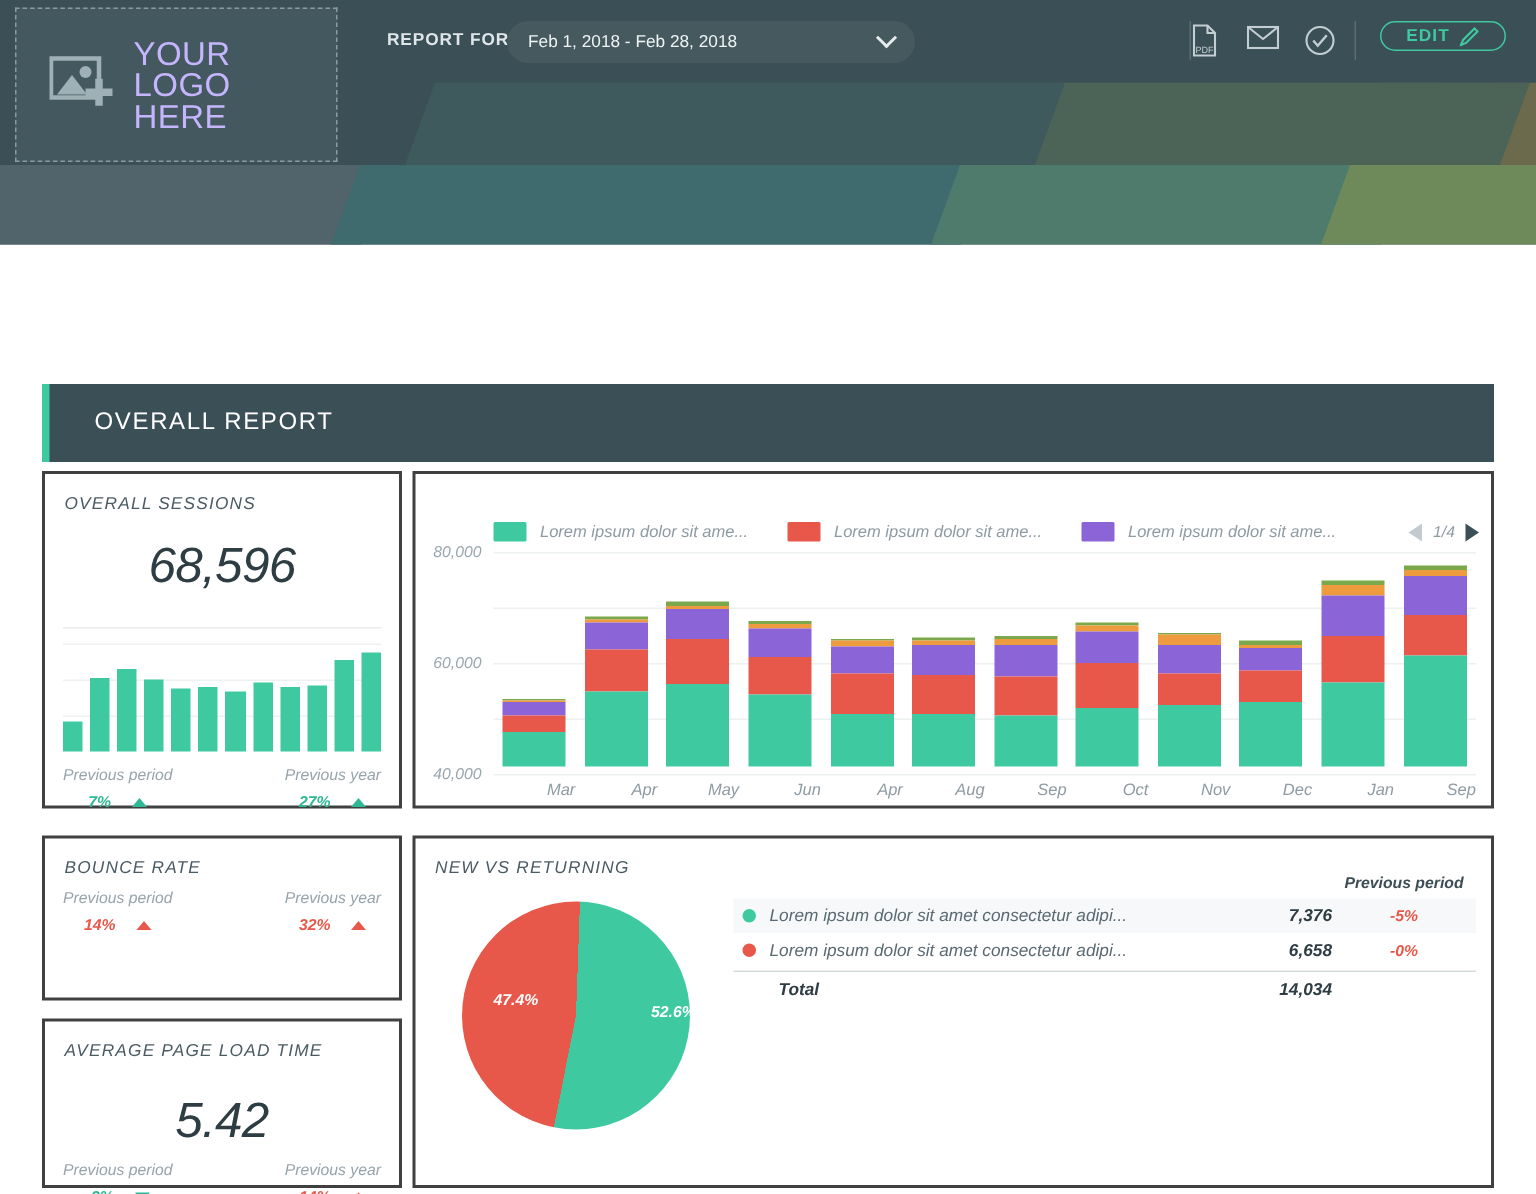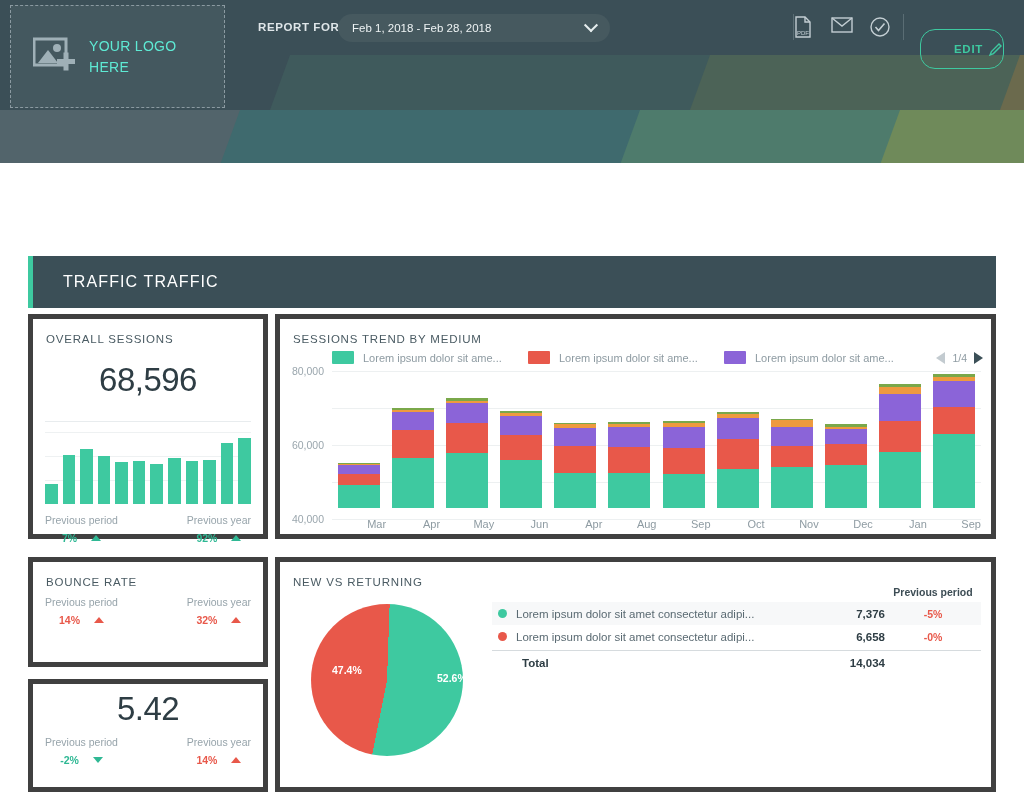--- a/index.html
+++ b/index.html
@@ -18,50 +18,50 @@
   .topbar { position:absolute; left:0; top:0; width:1024px; height:55px; background:#3b4f57; z-index:5; }
   .headstrip { position:absolute; left:0; top:55px; width:1024px; height:55px; background:#3b4f57; z-index:4; }
   .headstrip-diag { position:absolute; top:55px; height:55px; z-index:4; background:#3b4f57; transform:skewX(-20deg); }
 
   .logo-box {
     position:absolute; left:10px; top:5px; width:215px; height:103px;
     border:1px dashed #8b9aa1; background:#44585f; z-index:20;
     display:flex; align-items:center; gap:10px; padding-left:22px;
   }
   .logo-icon { width:46px; height:40px; position:relative; flex:none; }
-  .logo-text { color:#5eead4; font-size:14px; line-height:21px; letter-spacing:.3px; }
+  .logo-text { color:#c4b5fd; font-size:22px; line-height:21px; letter-spacing:.3px; }
 
   .report-for { position:absolute; left:258px; top:21px; color:#dfe6e9; font-size:11.5px; font-weight:bold; letter-spacing:.6px; z-index:20;}
   .date-pill {
     position:absolute; left:338px; top:14px; width:272px; height:28px;
     background:#46595f; border-radius:14px; z-index:20;
     display:flex; align-items:center; padding:0 14px; cursor:pointer;
   }
   .date-pill span.val { color:#eef3f4; font-size:11.5px; flex:1; }
   .chev { width:10px; height:10px; border-right:2px solid #e6edee; border-bottom:2px solid #e6edee; transform:rotate(45deg) translate(-2px,-2px); }
 
   .hicons { position:absolute; right:135px; top:16px; display:flex; align-items:center; gap:18px; z-index:20; }
   .hicon { width:20px; height:22px; cursor:pointer; }
   .vdiv { position:absolute; width:1px; height:26px; background:#5a6d74; top:14px; z-index:20; }
   .edit-btn {
-    position:absolute; right:20px; top:14px; width:84px; height:40px;
+    position:absolute; right:20px; top:14px; width:84px; height:20px;
     border:1.5px solid #3ec9a0; border-radius:15px; z-index:20;
-    display:flex; align-items:center; justify-content:flex-end; gap:6px; cursor:pointer;margin-top:15px;
+    display:flex; align-items:center; justify-content:center; gap:6px; cursor:pointer;
   }
   .edit-btn span { color:#3ec9a0; font-size:11.5px; font-weight:bold; letter-spacing:.7px; }
   .seo-title { position:absolute; left:258px; top:72px; color:#fff; font-size:22px; font-weight:bold; letter-spacing:.5px; z-index:20; }
 
   
   .section { position:absolute; left:28px; top:256px; width:968px; }
   .sec-head { position:relative; height:52px; background:#3b4f57; display:flex; align-items:center; }
   .sec-accent { position:absolute; left:0; top:0; width:5px; height:52px; background:#3ec9a0; }
   .sec-title { color:#fff; font-size:16px; letter-spacing:1.1px; margin-left:35px; }
 
   .cards { position:relative; margin-top:6px; }
-  .card { position:absolute; background:#fff; border:5px solid #404040; }
+  .card { position:absolute; background:#fff; border:2px solid #404040;font-style:italic; }
   .card-title { font-size:11.5px; color:#4a5b63; letter-spacing:.8px; padding:14px 0 0 13px; }
 
   .kpi-num { text-align:center; font-size:33px; color:#2e3d44; font-weight:normal; letter-spacing:-.5px; }
   .cmp-row { display:flex; justify-content:space-between; padding:0 12px; }
   .cmp { text-align:center; }
   .cmp-lab { font-size:10.5px; color:#97a4ab; }
   .cmp-val { font-size:10.5px; font-weight:bold; margin-top:6px; display:flex; align-items:center; gap:14px; justify-content:center;}
   .arrow { width:0;height:0;border-left:5px solid transparent;border-right:5px solid transparent;}
   .up { border-bottom:6px solid currentColor; }
   .down { border-top:6px solid currentColor; }
@@ -177,21 +177,21 @@
       <svg width="14" height="14" viewBox="0 0 14 14">
         <path d="M1 13 L2.4 9.6 L10 2 L12 4 L4.4 11.6 Z" fill="none" stroke="#3ec9a0" stroke-width="1.4"></path>
       </svg>
     </div>
 
   </div>
 
   <div class="section">
     <div class="sec-head">
       <div class="sec-accent"></div>
-      <div class="sec-title">TRAFFIC TRAFFIC</div>
+      <div class="sec-title">OVERALL REPORT</div>
     </div>
 
     <div class="cards" style="height:480px;">
 
       <div class="card" style="left:0; top:0; width:240px; height:225px;">
         <div class="card-title">OVERALL SESSIONS</div>
         <div class="kpi-num" style="margin-top:16px;">68,596</div>
         <div class="sep-line" style="margin-top:22px;"></div>
         <div class="spark" style="margin-top:10px; padding:0 12px;" id="spark">
             <div style="position:absolute;left:12px;right:12px;top:0;height:1px;background:#eef1f2"></div>
@@ -214,21 +214,21 @@
           <div class="cmp">
             <div class="cmp-lab">Previous period</div>
             <div class="cmp-val" style="color:#2fb894;">
               <span>7%</span>
               <span class="arrow up"></span>
             </div>
           </div>
           <div class="cmp">
             <div class="cmp-lab">Previous year</div>
             <div class="cmp-val" style="color:#2fb894;">
-              <span>92%</span>
+              <span>27%</span>
               <span class="arrow up"></span>
             </div>
           </div>
         </div>
       </div>
 
       <div class="card" style="left:0; top:243px; width:240px; height:110px;">
         <div class="card-title">BOUNCE RATE</div>
         <div class="cmp-row" style="margin-top:8px;">
           <div class="cmp">
@@ -242,41 +242,41 @@
             <div class="cmp-lab">Previous year</div>
             <div class="cmp-val" style="color:#e8584a;">
               <span>32%</span>
               <span class="arrow up"></span>
             </div>
           </div>
         </div>
       </div>
 
       <div class="card" style="left:0; top:365px; width:240px; height:113px;">
-        <div class="kpi-num" style="margin-top:6px;">5.42</div>
+        <div class="card-title">AVERAGE PAGE LOAD TIME</div>
+        <div class="kpi-num" style="margin-top:21px;">5.42</div>
         <div class="cmp-row" style="margin-top:8px;">
           <div class="cmp">
             <div class="cmp-lab">Previous period</div>
             <div class="cmp-val" style="color:#2fb894;">
               <span>-2%</span>
               <span class="arrow down"></span>
             </div>
           </div>
           <div class="cmp">
             <div class="cmp-lab">Previous year</div>
             <div class="cmp-val" style="color:#e8584a;">
               <span>14%</span>
               <span class="arrow up"></span>
             </div>
           </div>
         </div>
       </div>
 
       <div class="card" style="left:247px; top:0; width:721px; height:225px;">
-        <div class="card-title">SESSIONS TREND BY MEDIUM</div>
         <div class="chart-wrap" style="position:absolute; left:0; top:30px; right:0; bottom:0;">
           <div class="legend" id="legend">
               <div class="leg-item">
                 <div class="leg-sw" style="background: rgb(62, 201, 160);"></div>
                 <div class="leg-tx">Lorem ipsum dolor sit ame...</div>
               </div>
               <div class="leg-item">
                 <div class="leg-sw" style="background: rgb(232, 88, 74);"></div>
                 <div class="leg-tx">Lorem ipsum dolor sit ame...</div>
               </div>

